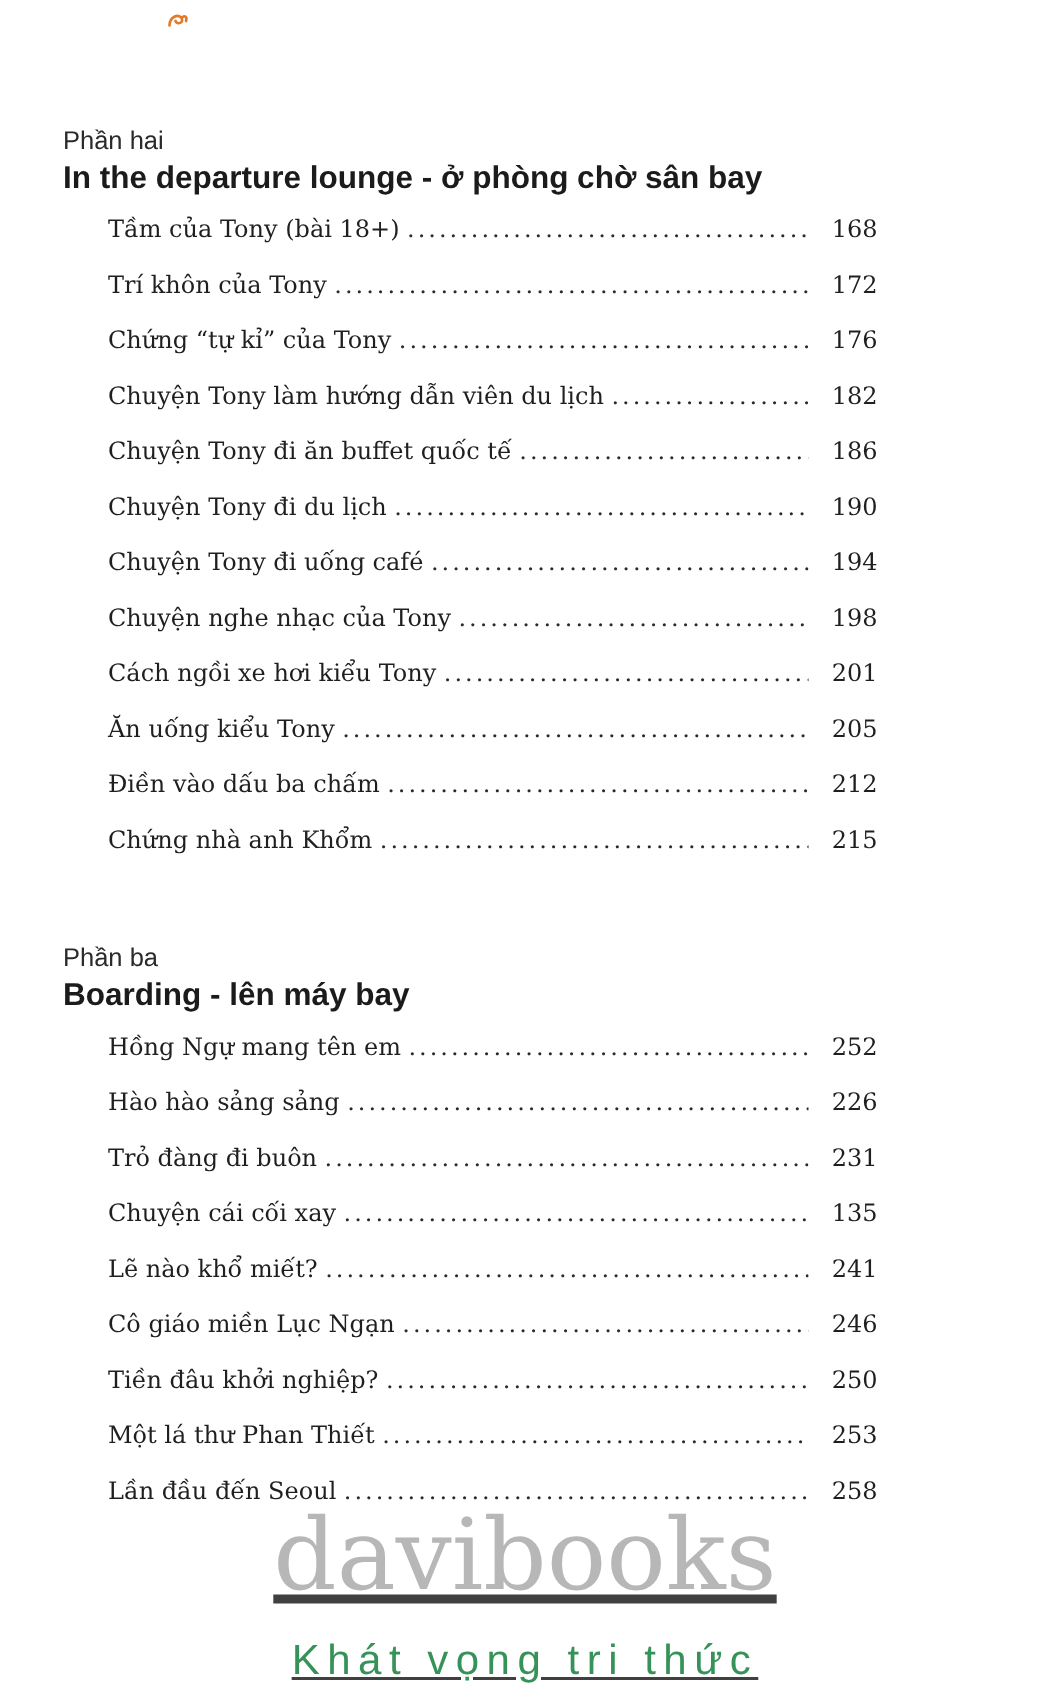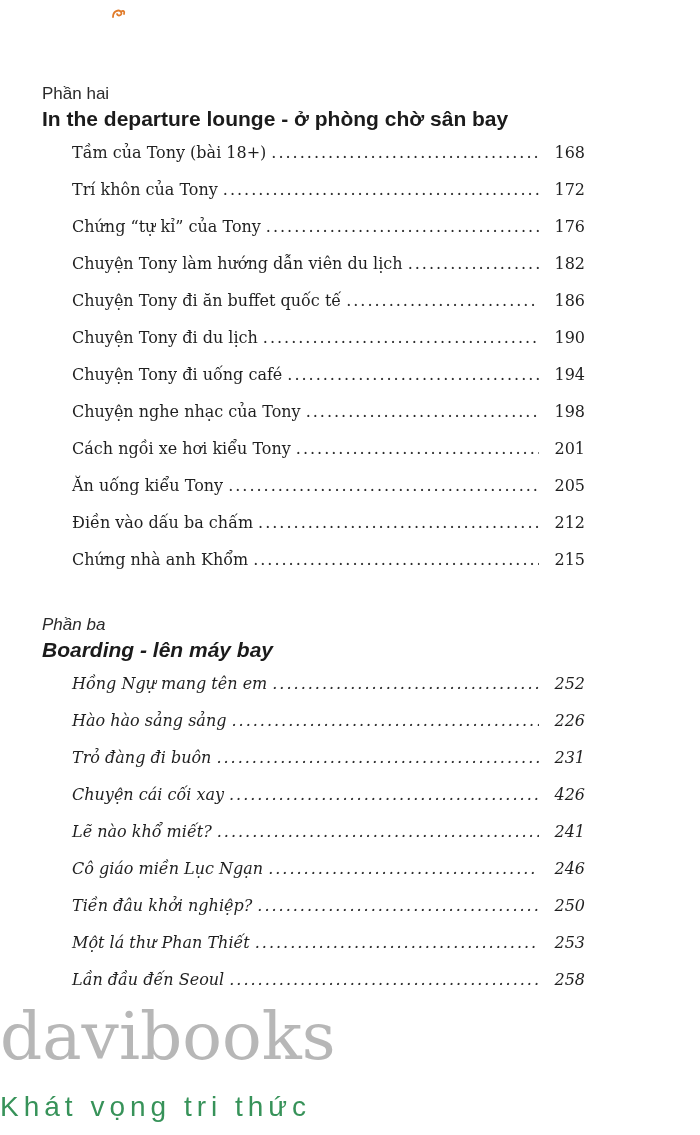--- a/index.html
+++ b/index.html
@@ -22,21 +22,21 @@
     top: 6px;
     left: 110px;
   }
   .toc {
     position: absolute;
     top: 84px;
     left: 42px;
     width: 543px;
   }
   .section { margin: 0; }
-  .section + .section { margin-top: 28px; font-style: italic; }
+  .section + .section { margin-top: 42px; }
   .part-label {
     font-family: "Liberation Sans", "DejaVu Sans", sans-serif;
     font-size: 17px;
     color: #2a2a2a;
     margin-bottom: 3px;
   }
   .section-title {
     font-family: "Liberation Sans", "DejaVu Sans", sans-serif;
     font-size: 21px;
     font-weight: bold;
@@ -70,22 +70,23 @@
   .row .p {
     min-width: 44px;
     text-align: right;
     color: #1f1f1f;
   }
   .watermark {
     position: absolute;
     left: 0;
     right: 0;
     top: 1002px;
-    text-align: left;
+    text-align: center;
     pointer-events: none;
+    text-decoration: underline;
   }
   .wm-brand {
     font-family: "DejaVu Serif", serif;
     font-weight: 500;
     font-size: 66px;
     line-height: 1.05;
     color: #ababab;
     opacity: 0.85;
   }
   .wm-tagline {
@@ -190,21 +191,21 @@
           <span class="p">226</span>
         </li>
         <li class="row">
           <span class="t">Trỏ đàng đi buôn</span>
           <span class="dots"></span>
           <span class="p">231</span>
         </li>
         <li class="row">
           <span class="t">Chuyện cái cối xay</span>
           <span class="dots"></span>
-          <span class="p">426</span>
+          <span class="p">135</span>
         </li>
         <li class="row">
           <span class="t">Lẽ nào khổ miết?</span>
           <span class="dots"></span>
           <span class="p">241</span>
         </li>
         <li class="row">
           <span class="t">Cô giáo miền Lục Ngạn</span>
           <span class="dots"></span>
           <span class="p">246</span>

